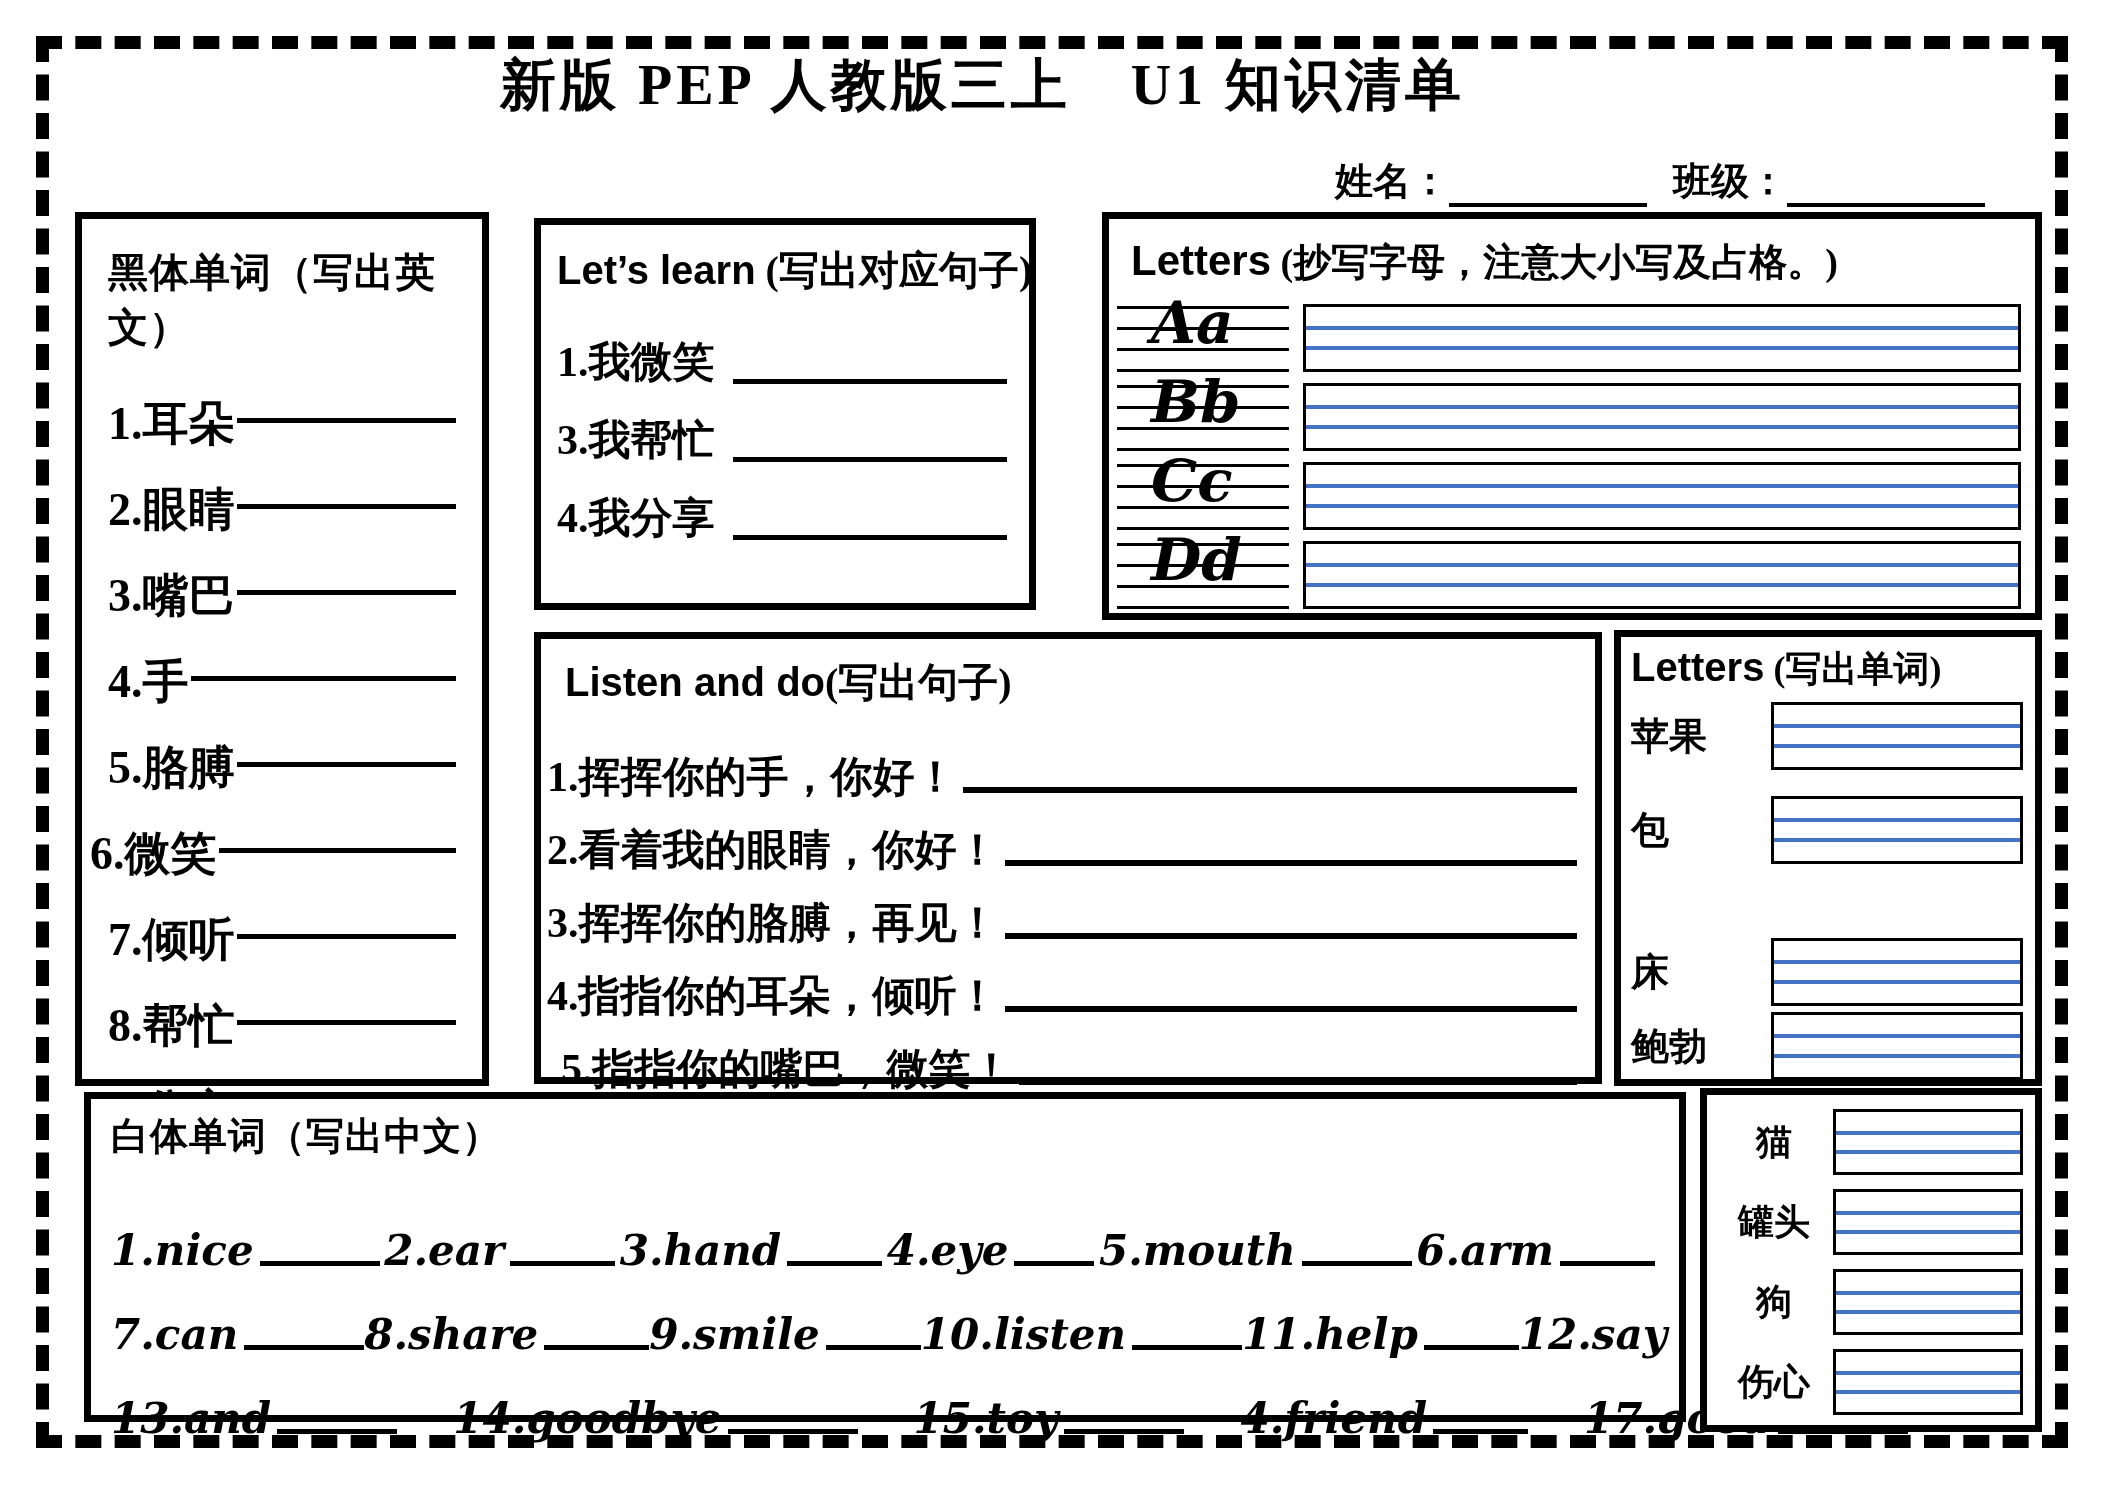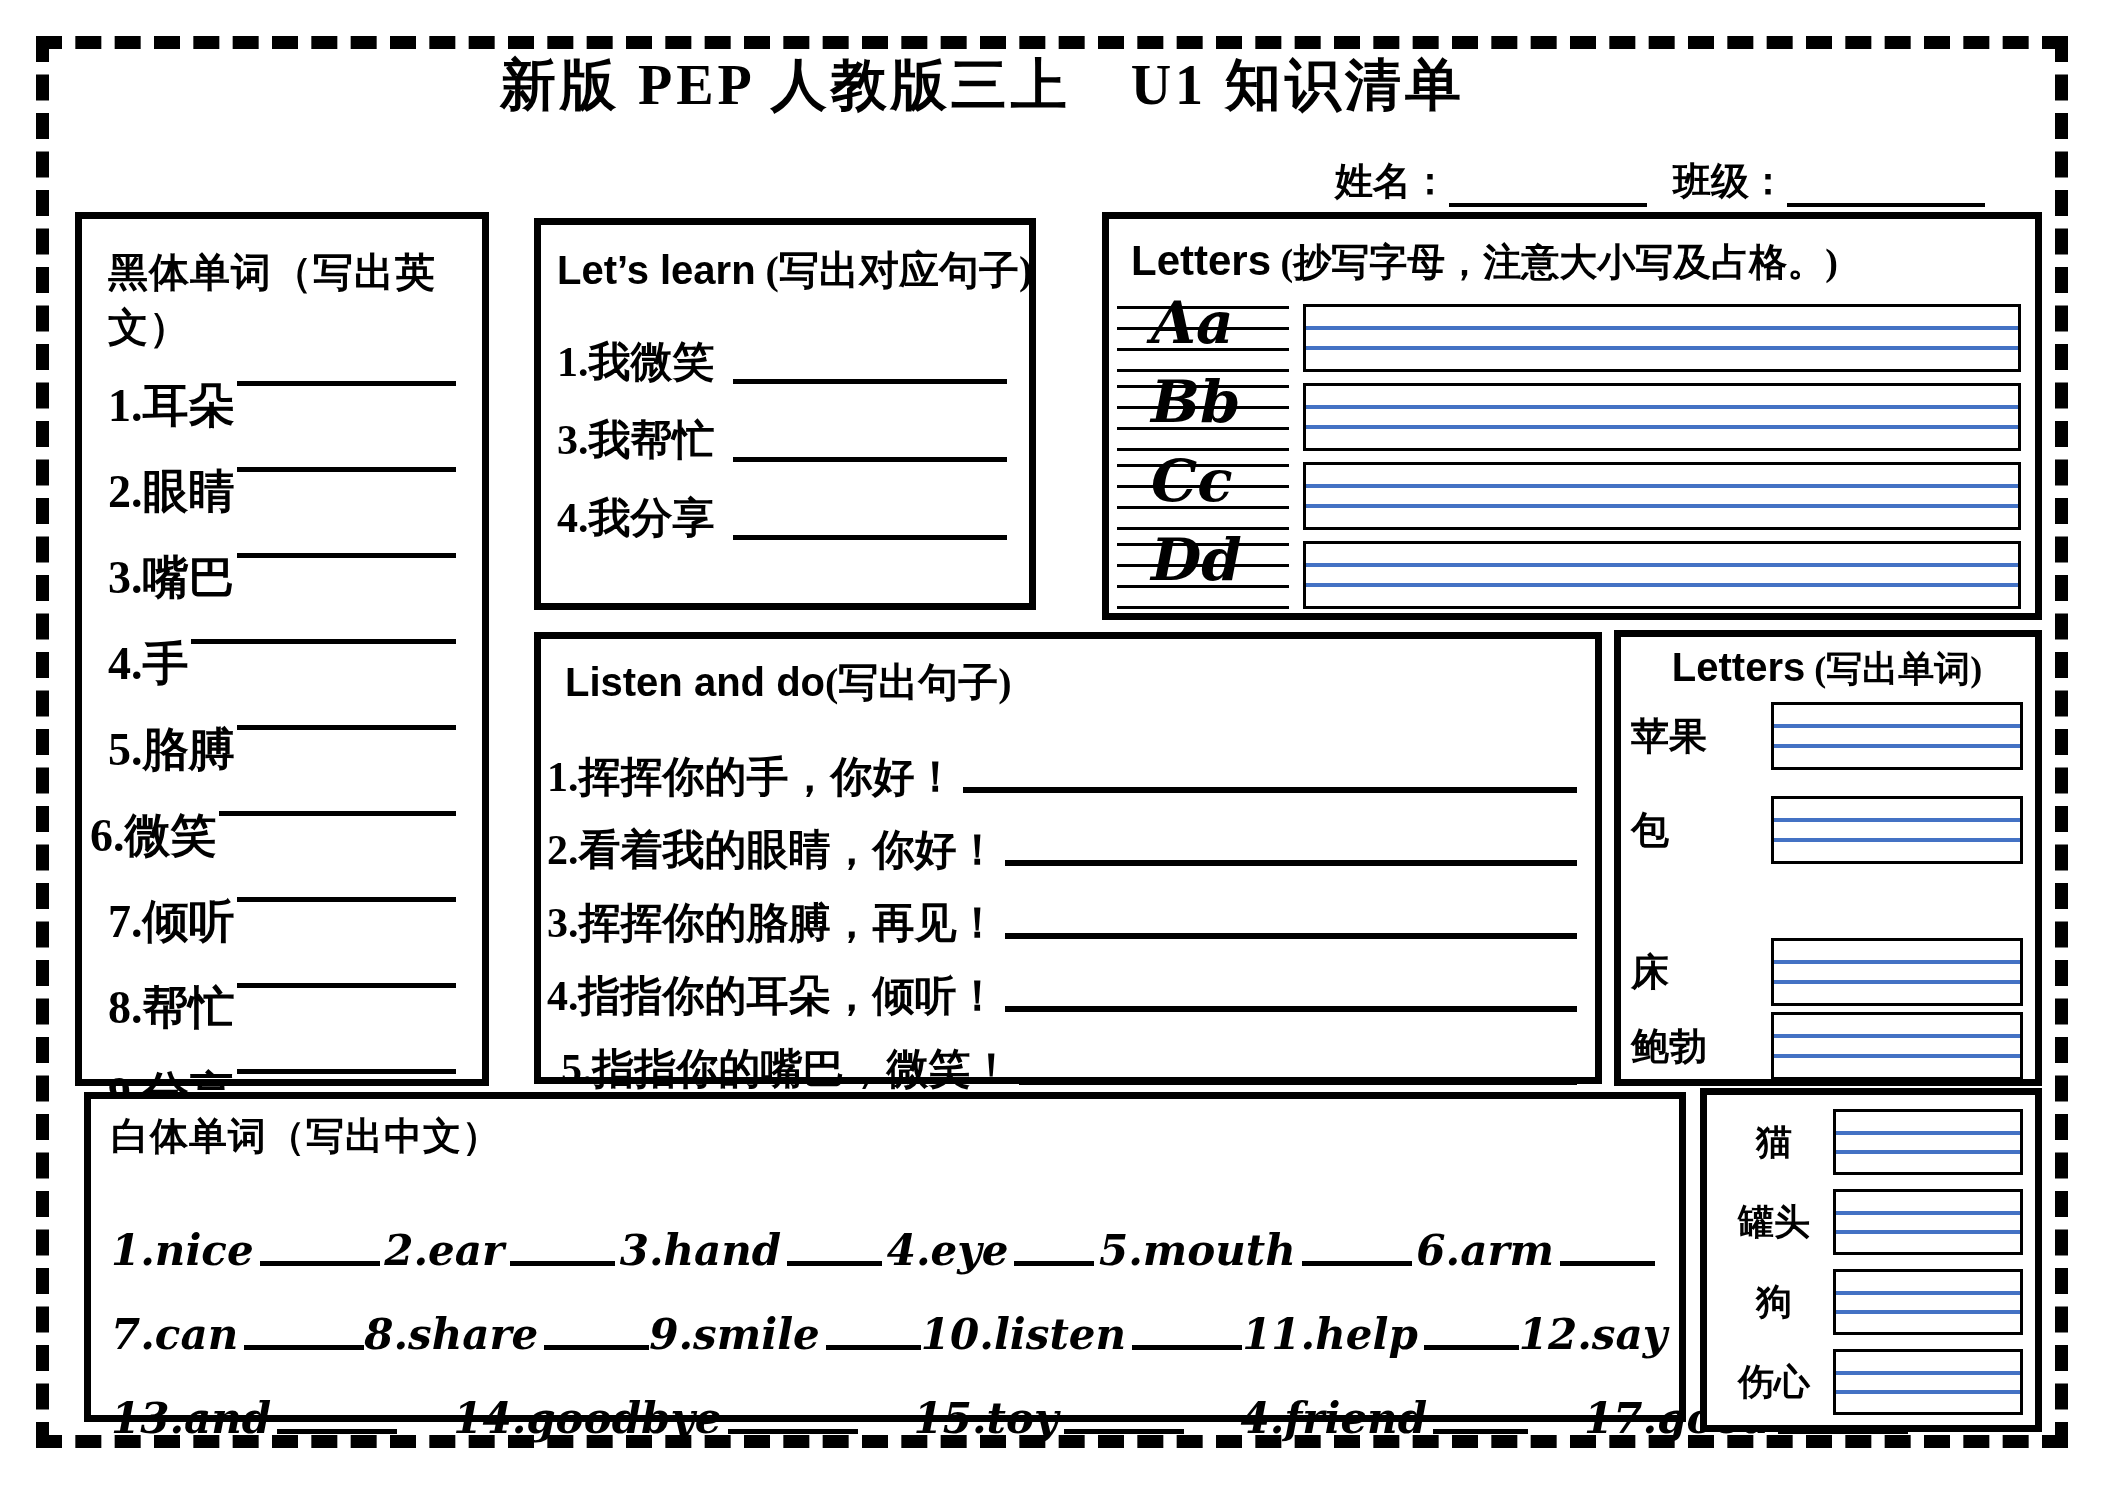--- a/index.html
+++ b/index.html
@@ -22,21 +22,21 @@
   }
   .name-row .blank{width:198px;border-bottom:4px solid #000;height:46px;margin-right:26px;}
   .box{position:absolute;border:7px solid #000;background:#fff;}
   .box-title{font-weight:bold;}
   .t-en{font-family:"Liberation Sans",sans-serif;font-weight:bold;}
   .t-zh{font-weight:bold;}
 
   
   #box-bold{left:75px;top:212px;width:414px;height:874px;padding:26px 22px 0 26px;}
   #box-bold .box-title{font-size:40px;margin-bottom:26px;letter-spacing:1px;}
-  .a-row{display:flex;align-items:flex-start;height:86px;font-size:46px;font-weight:bold;}
+  .a-row{display:flex;align-items:center;height:86px;font-size:46px;font-weight:bold;}
   .a-row .a-label{white-space:nowrap;line-height:1.1;}
   .a-row .blank{flex:1;border-bottom:5px solid #000;margin:0 4px 8px 2px;}
   .a-row.outdent{margin-left:-18px;}
 
   
   #box-learn{left:534px;top:218px;width:502px;height:392px;padding:18px 18px 0 16px;}
   #box-learn .box-title{font-size:40px;margin-bottom:14px;white-space:nowrap;}
   .b-row{display:flex;align-items:flex-end;height:78px;font-size:42px;font-weight:bold;gap:16px;}
   .b-row .blank{flex:1;border-bottom:5px solid #000;margin:0 4px 6px 2px;}
 
@@ -60,21 +60,21 @@
   
   #box-listen{left:534px;top:632px;width:1068px;height:452px;padding:12px 16px 0 6px;}
   #box-listen .box-title{font-size:40px;margin:4px 0 18px 18px;white-space:nowrap;}
   .d-row{display:flex;align-items:flex-end;height:73px;font-size:42px;font-weight:bold;}
   .d-row .d-label{white-space:nowrap;line-height:1.15;}
   .d-row .blank{flex:1;border-bottom:6px solid #000;margin:0 2px 8px 6px;}
   .d-row.indent{padding-left:14px;}
 
   
   #box-letters-words{left:1614px;top:630px;width:428px;height:456px;padding:8px 12px 0 10px;}
-  #box-letters-words .box-title{font-size:36px;white-space:nowrap;text-align:center;}
+  #box-letters-words .box-title{font-size:36px;white-space:nowrap;}
   #box-letters-words .t-en{font-size:40px;}
   .e-row{display:flex;align-items:center;height:68px;}
   .e-row .e-label{width:140px;text-align:left;font-size:38px;font-weight:bold;}
   .e-row .wbox{flex:1;height:68px;}
   .e-row.r1{margin-top:8px;}
   .e-row.r2{margin-top:26px;}
   .e-row.r3{margin-top:74px;}
   .e-row.r4{margin-top:6px;}
 
   

